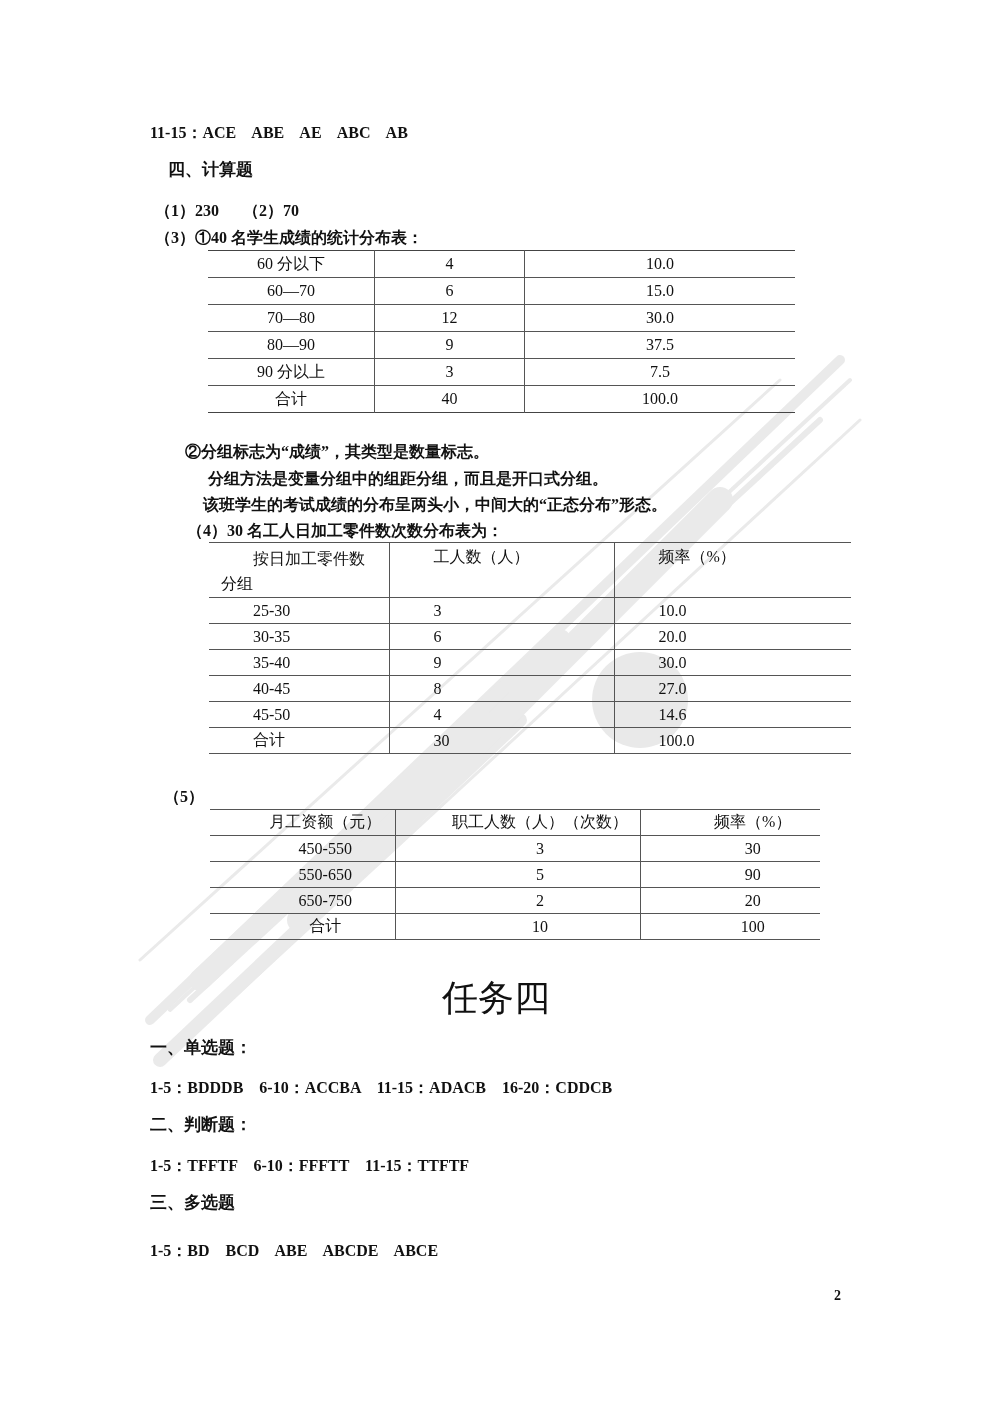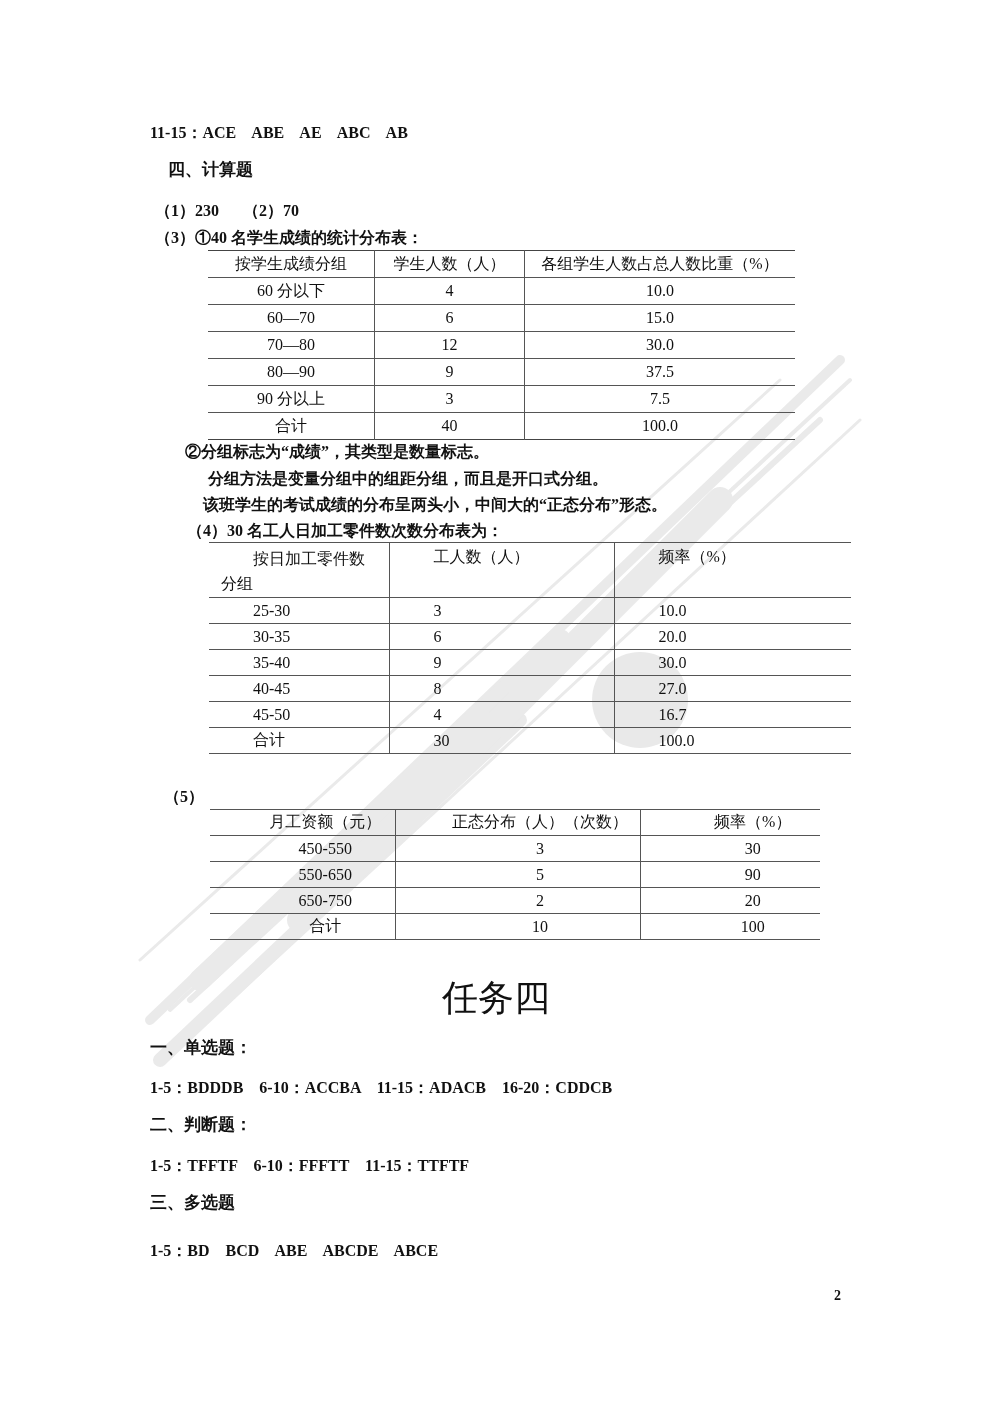--- a/index.html
+++ b/index.html
@@ -59,25 +59,20 @@
 
 <div class="abs line" style="left:150px; top:123px;">11-15：ACE    ABE    AE    ABC    AB</div>
 
 <div class="abs h2" style="left:168px; top:158px;">四、计算题</div>
 
 <div class="abs line" style="left:155px; top:201px;">（1）230      （2）70</div>
 <div class="abs line" style="left:155px; top:228px;">（3）①40 名学生成绩的统计分布表：</div>
 
 <table id="t1" class="abs">
   <tbody>
-      <tr>
-    <td class="c1">按学生成绩分组</td>
-    <td class="c2">学生人数（人）</td>
-    <td class="c3">各组学生人数占总人数比重（%）</td>
-  </tr>
   <tr>
     <td class="c1">60 分以下</td>
     <td class="c2">4</td>
     <td class="c3">10.0</td>
   </tr>
   <tr>
     <td class="c1">60—70</td>
     <td class="c2">6</td>
     <td class="c3">15.0</td>
   </tr>
@@ -135,37 +130,37 @@
     <td class="c3">30.0</td>
   </tr>
   <tr>
     <td class="c1">40-45</td>
     <td class="c2">8</td>
     <td class="c3">27.0</td>
   </tr>
   <tr>
     <td class="c1">45-50</td>
     <td class="c2">4</td>
-    <td class="c3">16.7</td>
+    <td class="c3">14.6</td>
   </tr>
   <tr>
     <td class="c1">合计</td>
     <td class="c2">30</td>
     <td class="c3">100.0</td>
   </tr>
 </tbody>
   </table>
 
 <div class="abs line" style="left:164px; top:787px;">（5）</div>
 
 <table id="t3" class="abs">
   <tbody>
       <tr>
     <td class="c1">月工资额（元）</td>
-    <td class="c2">正态分布（人）（次数）</td>
+    <td class="c2">职工人数（人）（次数）</td>
     <td class="c3">频率（%）</td>
   </tr>
   <tr>
     <td class="c1">450-550</td>
     <td class="c2">3</td>
     <td class="c3">30</td>
   </tr>
   <tr>
     <td class="c1">550-650</td>
     <td class="c2">5</td>

